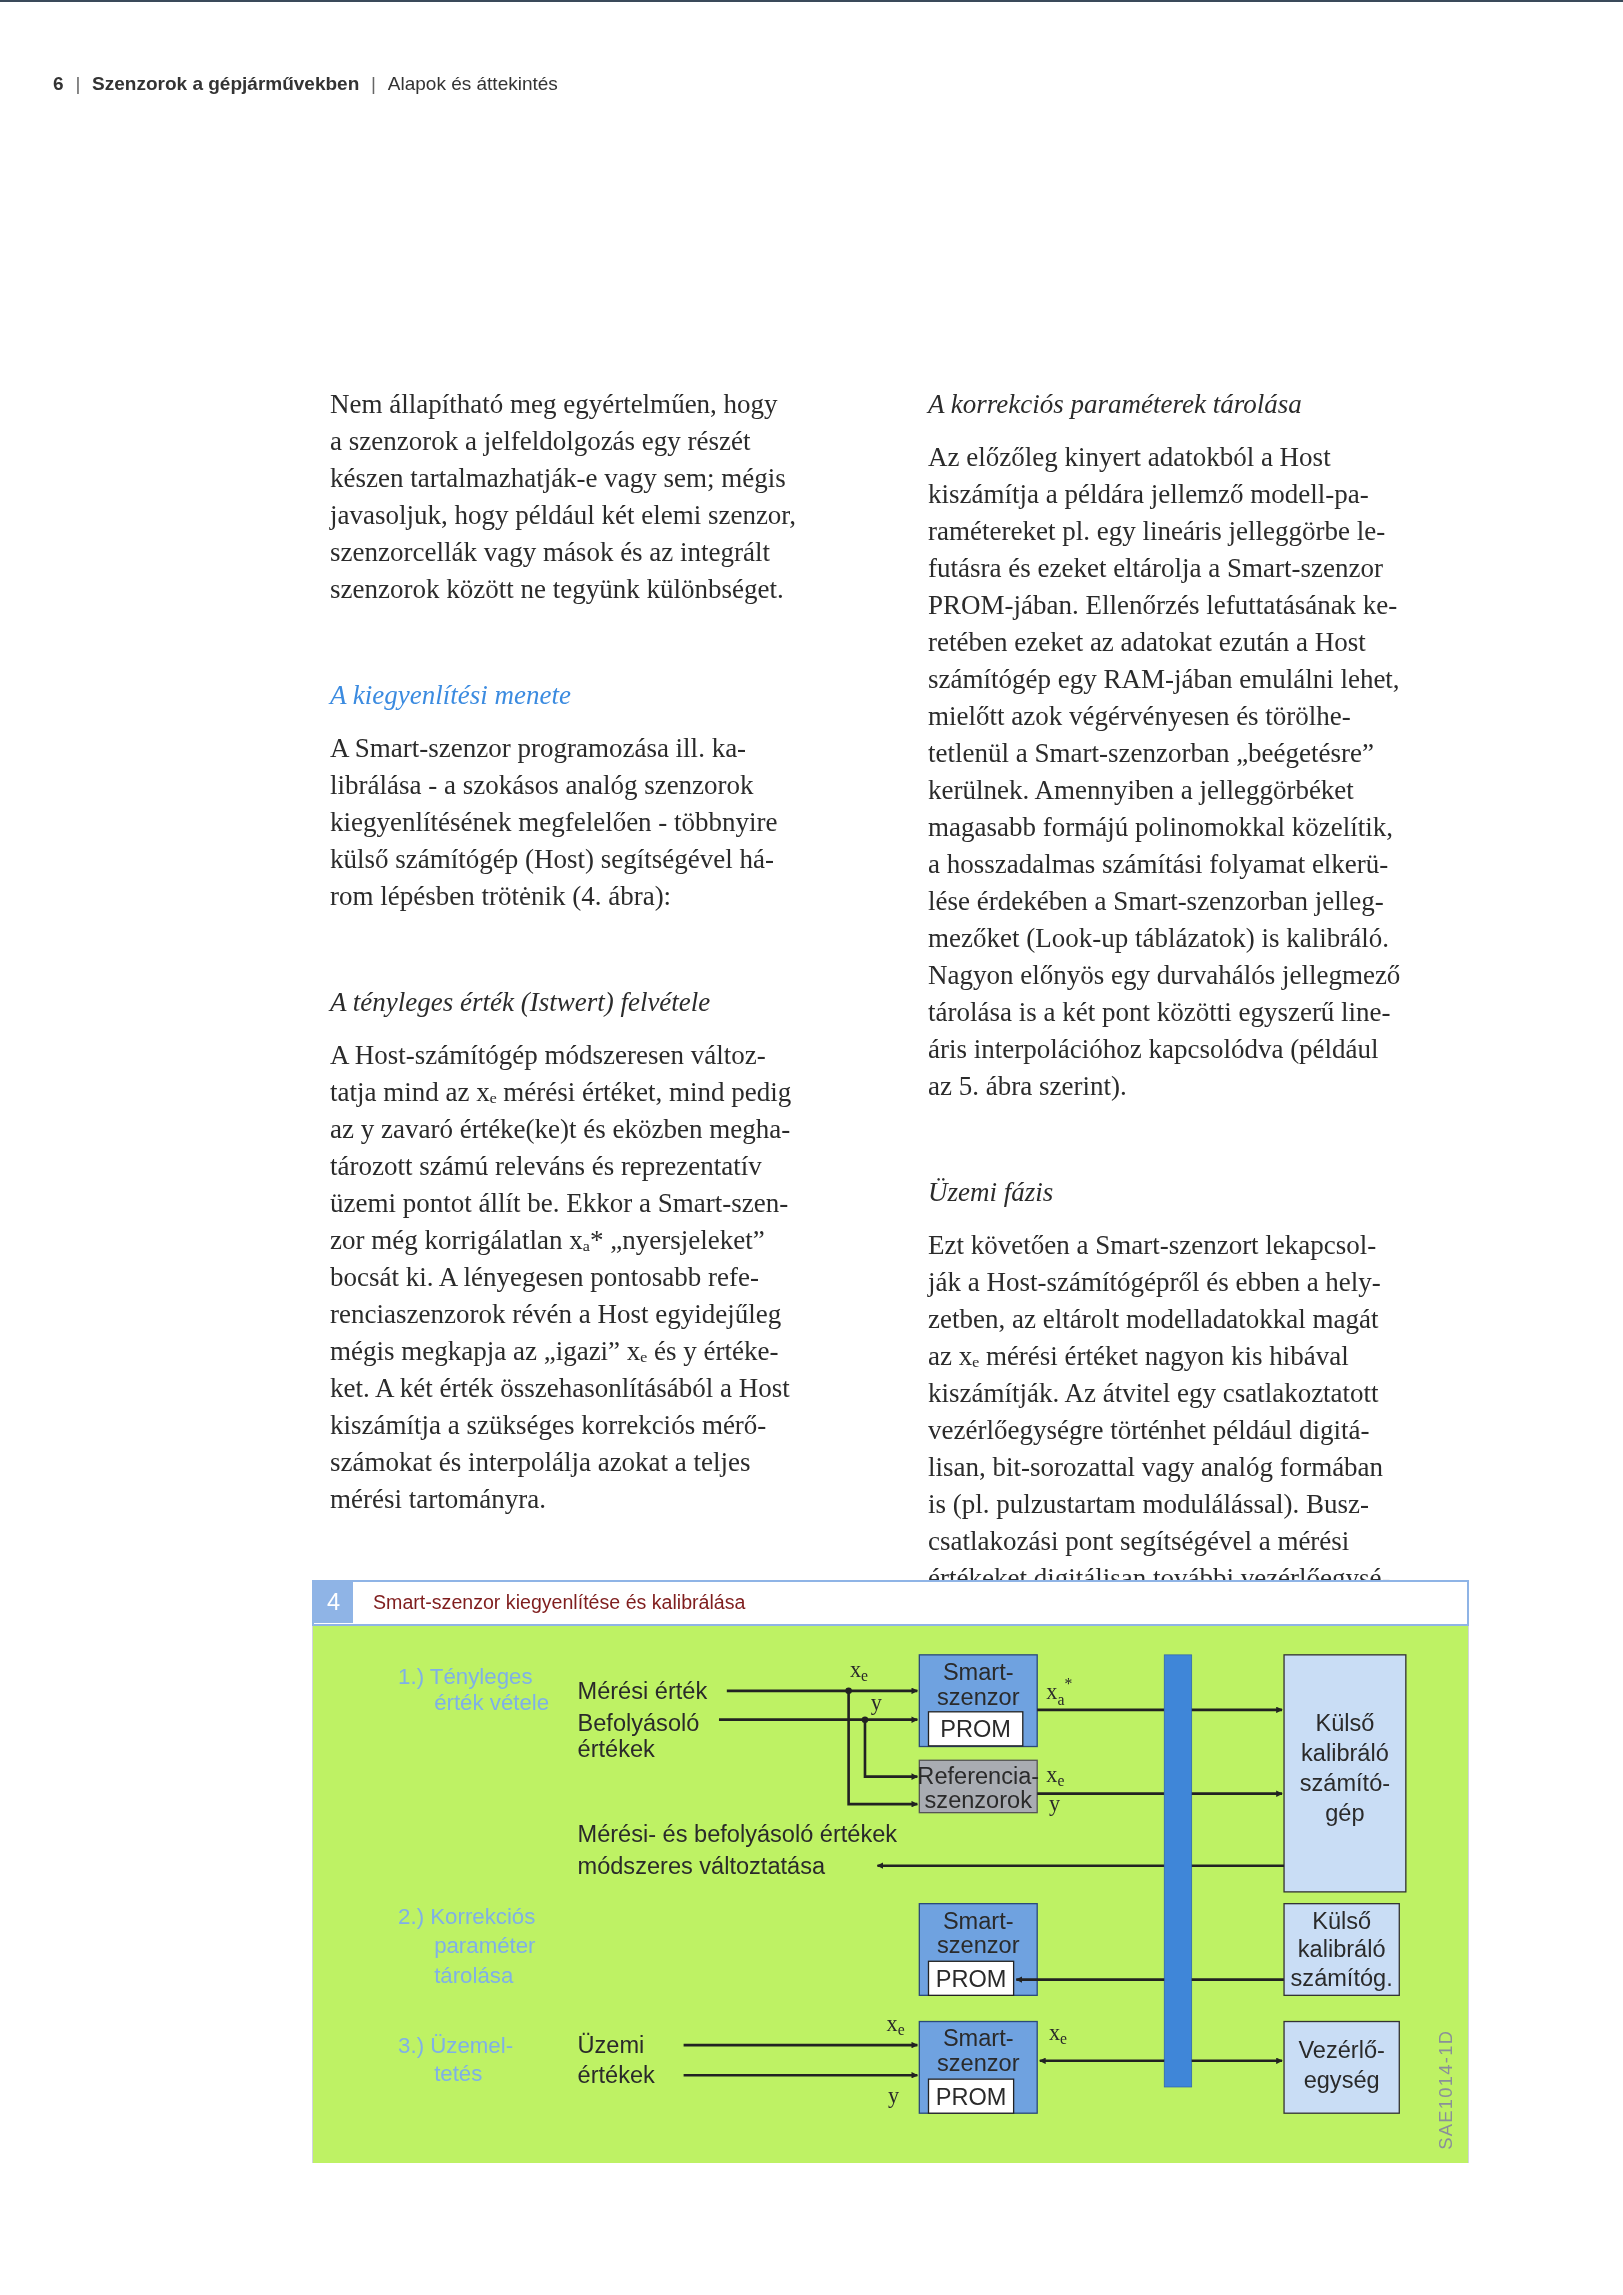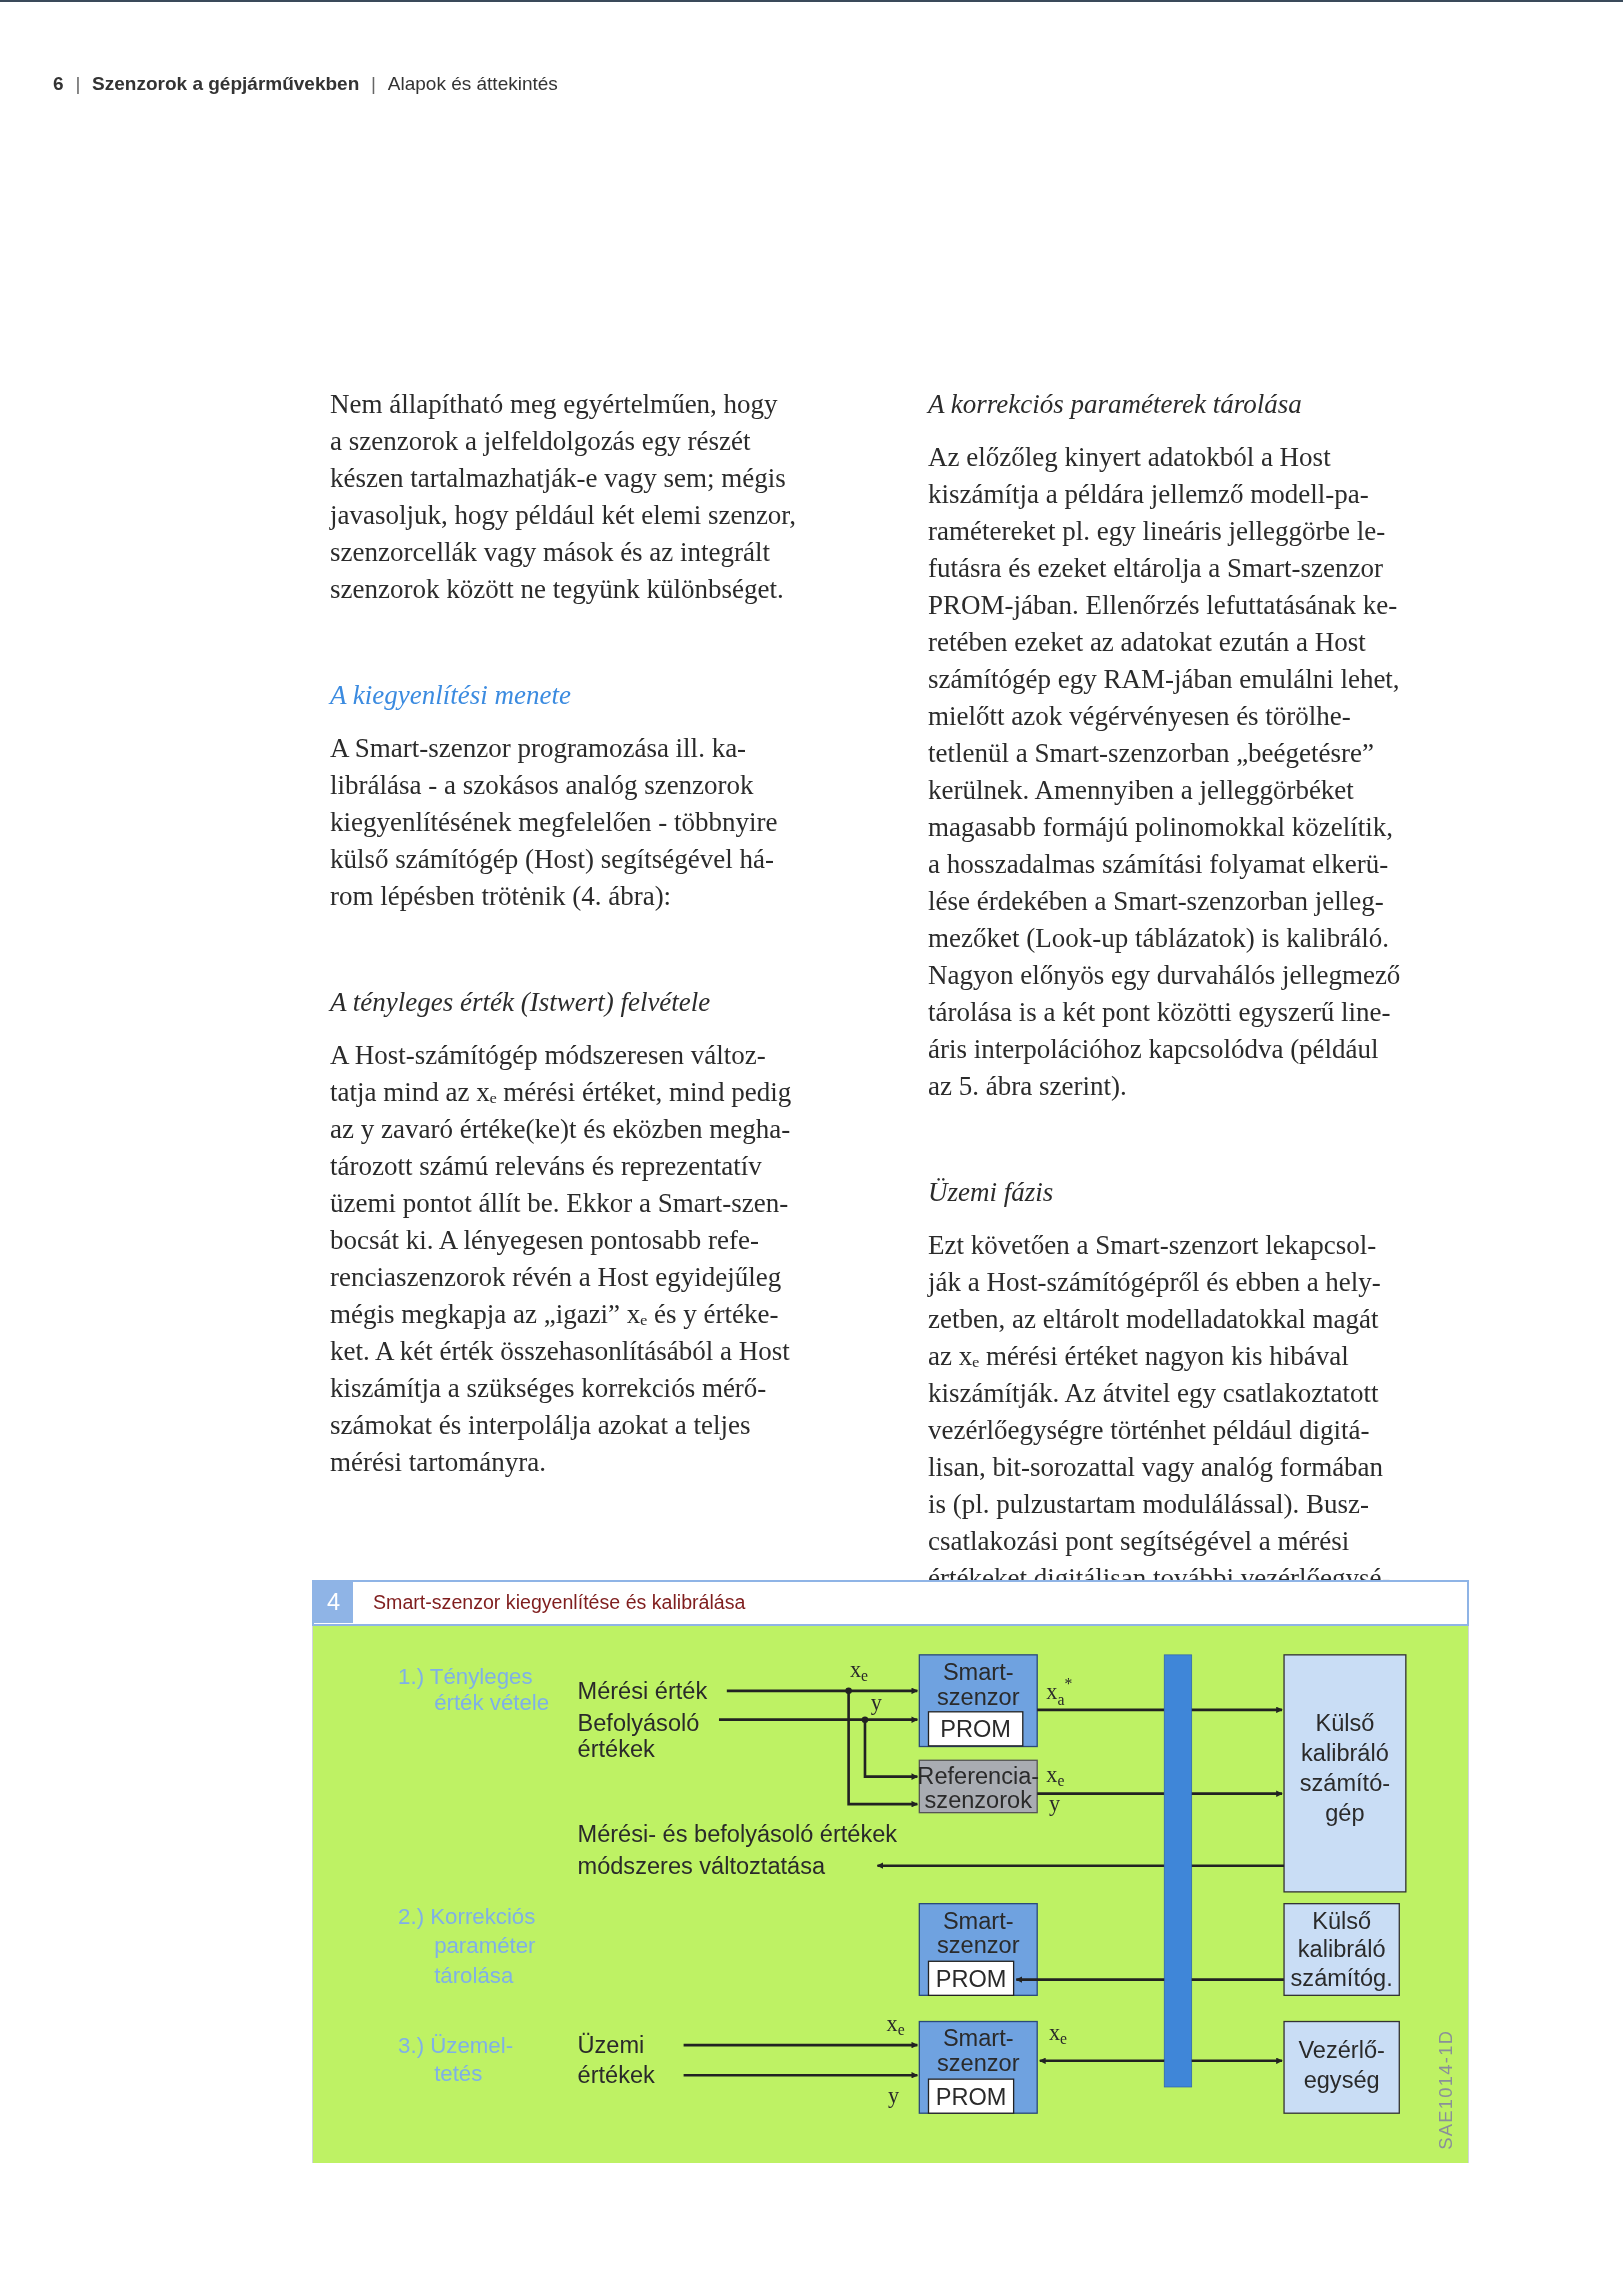--- a/index.html
+++ b/index.html
@@ -62,20 +62,21 @@
       <span class="line">rom lépésben trötėnik (4. ábra):</span>
     </p>
   <div class="gap"></div>
   <p class="h-italic">A tényleges érték (Istwert) felvétele</p>
   <p id="sub1">
       <span class="line">A Host-számítógép módszeresen változ-</span>
       <span class="line">tatja mind az xₑ mérési értéket, mind pedig</span>
       <span class="line">az y zavaró értéke(ke)t és eközben megha-</span>
       <span class="line">tározott számú releváns és reprezentatív</span>
       <span class="line">üzemi pontot állít be. Ekkor a Smart-szen-</span>
+      <span class="line">zor még korrigálatlan xₐ* „nyersjeleket”</span>
       <span class="line">bocsát ki. A lényegesen pontosabb refe-</span>
       <span class="line">renciaszenzorok révén a Host egyidejűleg</span>
       <span class="line">mégis megkapja az „igazi” xₑ és y értéke-</span>
       <span class="line">ket. A két érték összehasonlításából a Host</span>
       <span class="line">kiszámítja a szükséges korrekciós mérő-</span>
       <span class="line">számokat és interpolálja azokat a teljes</span>
       <span class="line">mérési tartományra.</span>
     </p>
 </div>
 

